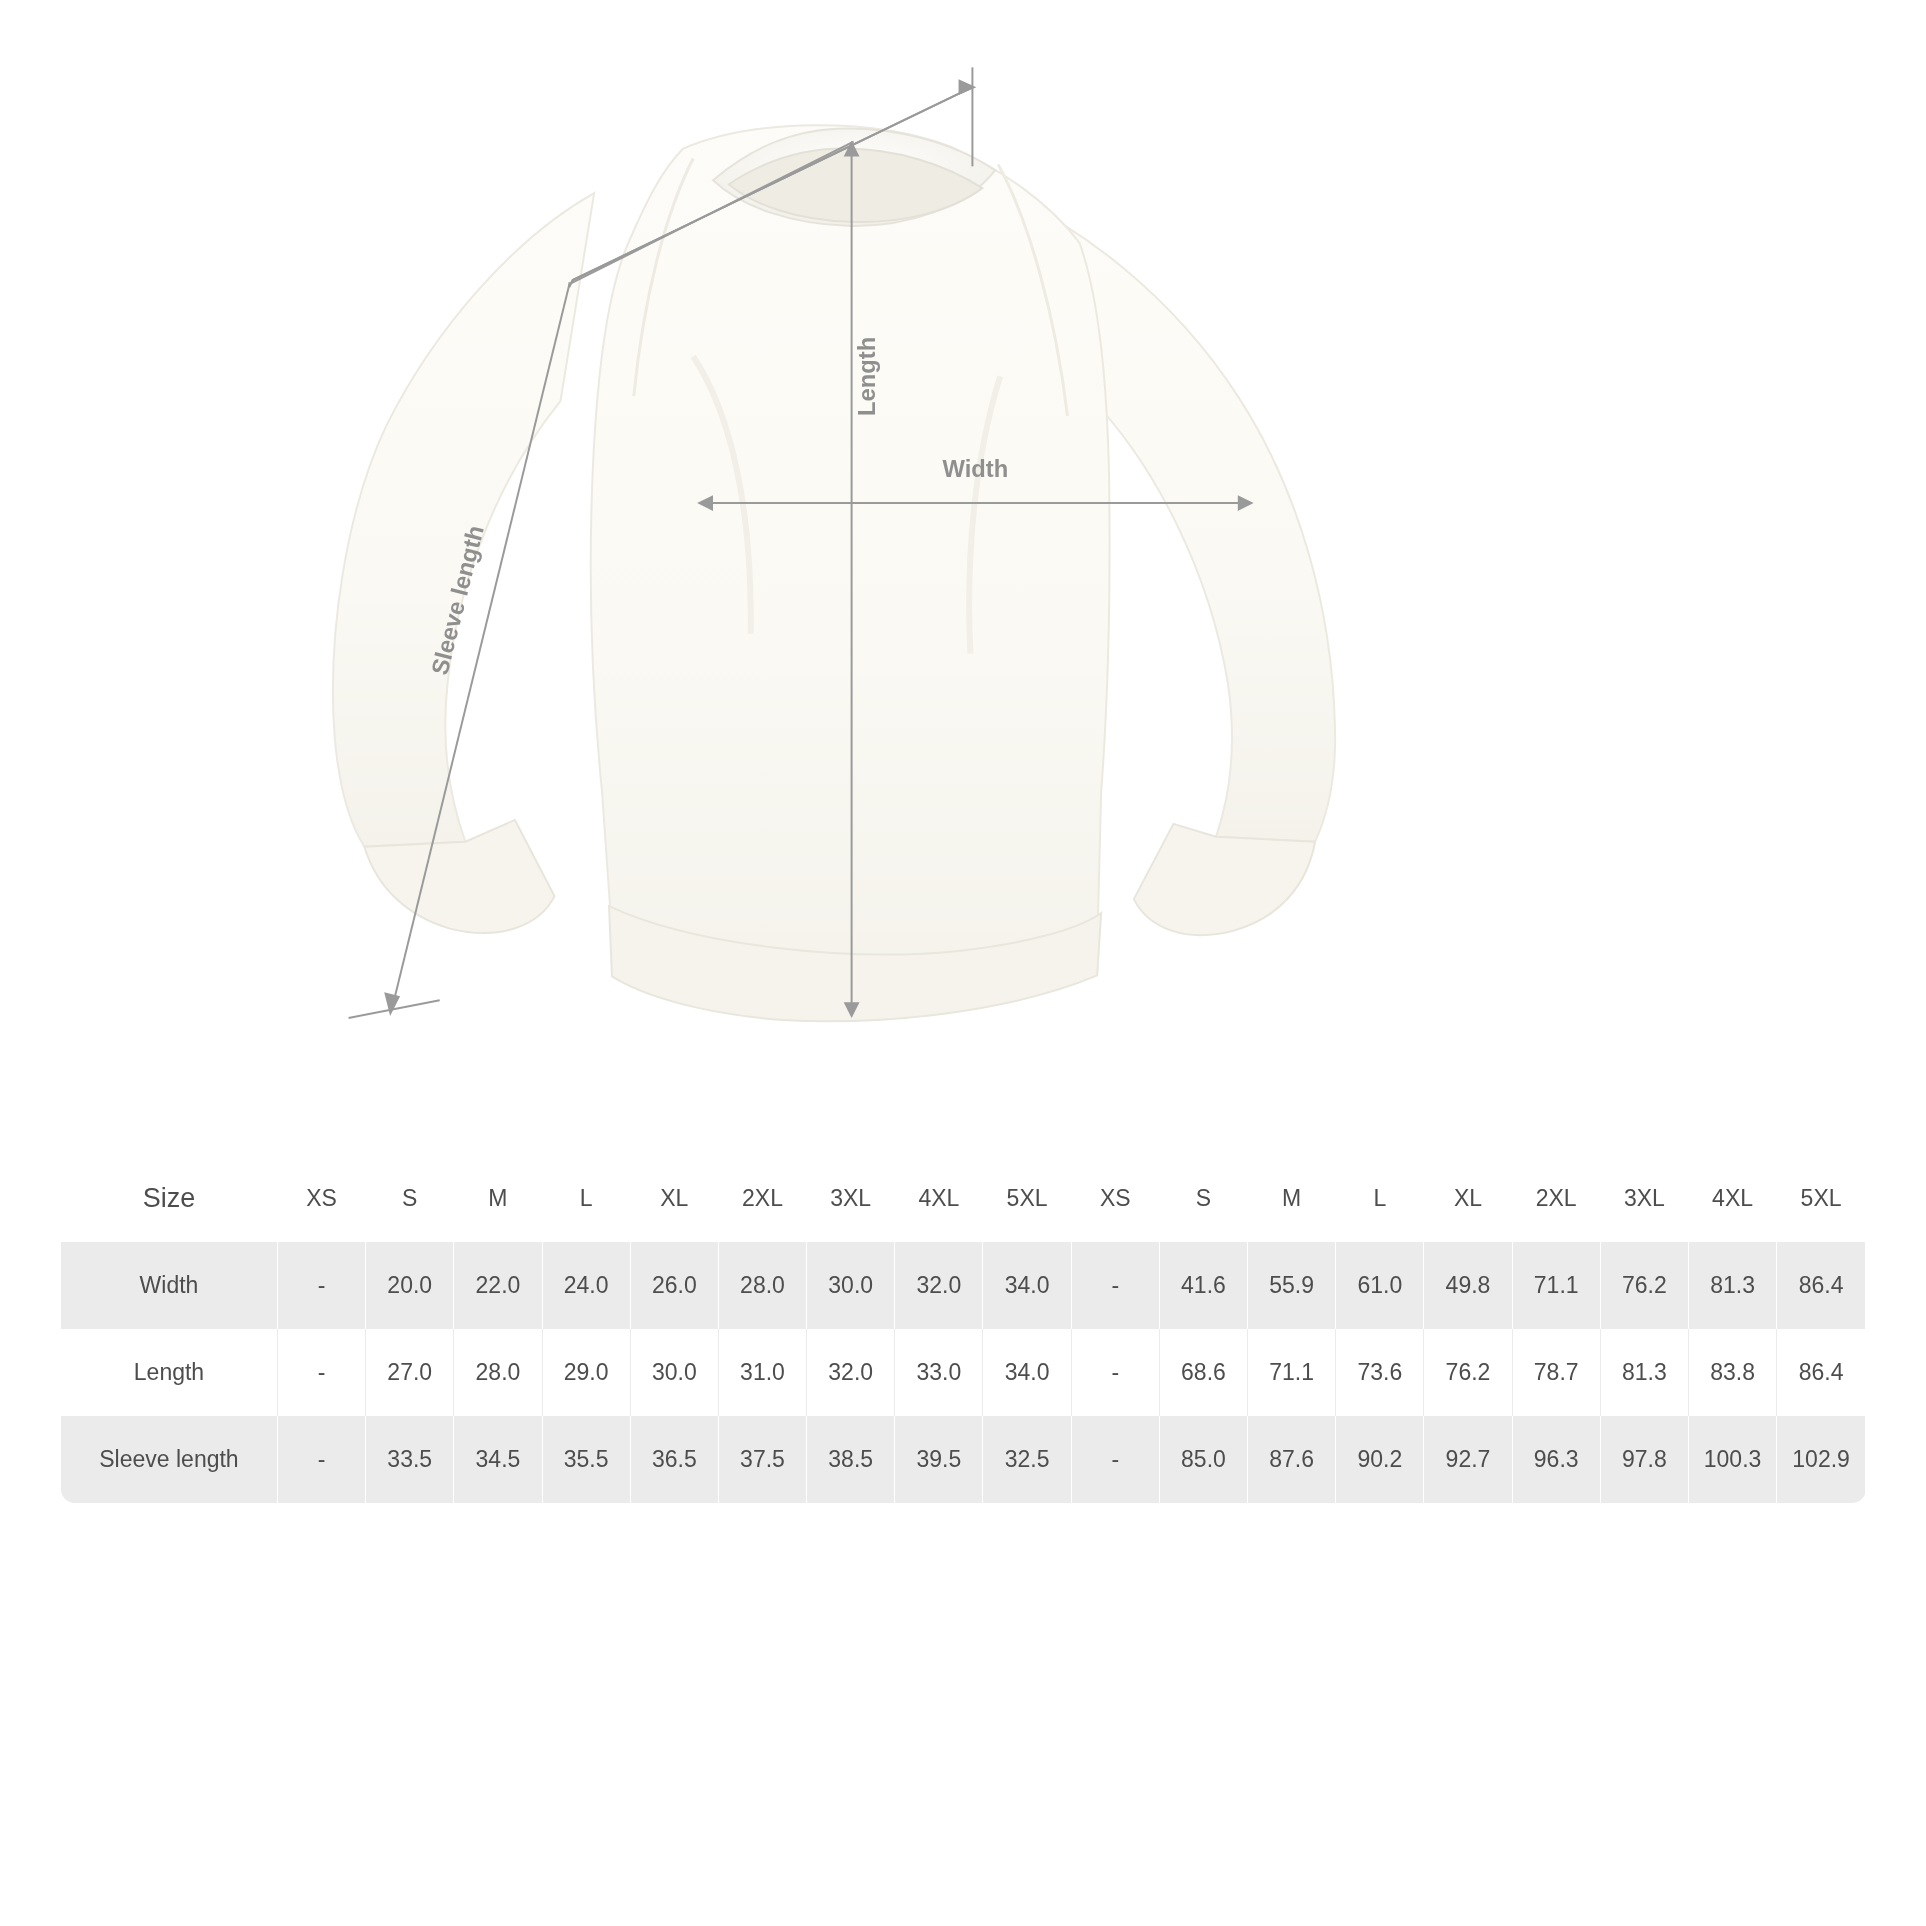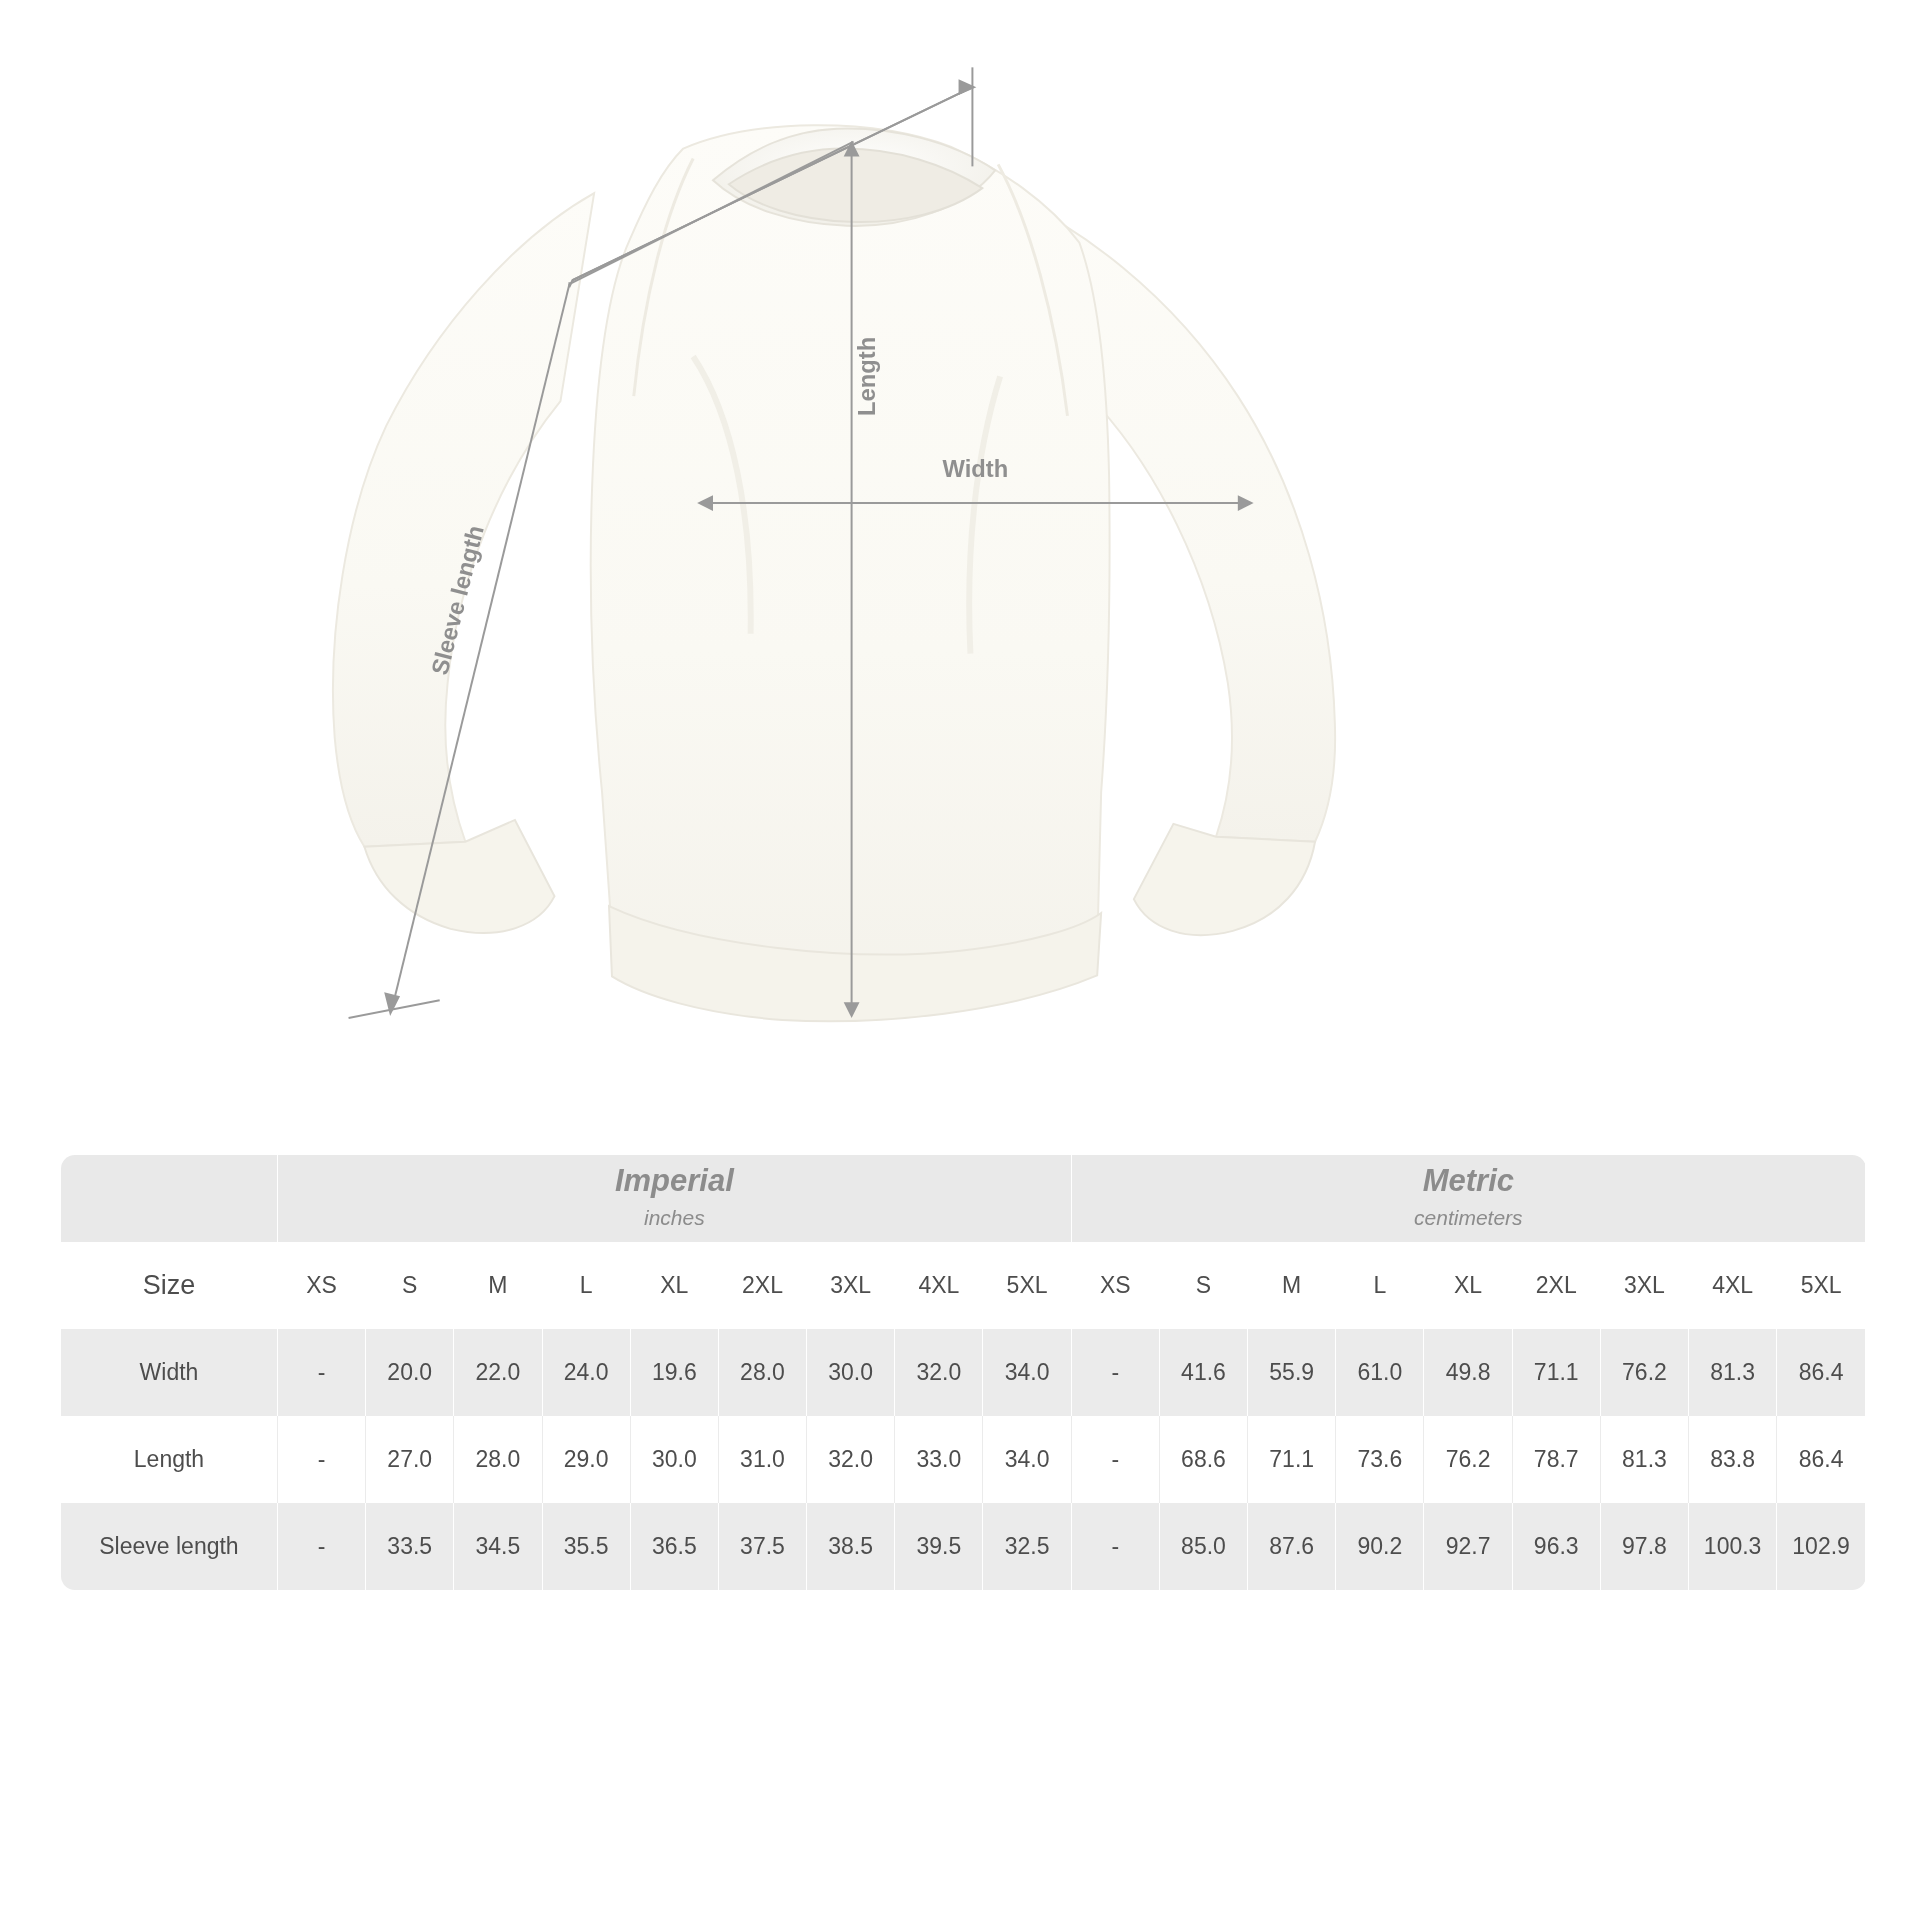--- a/index.html
+++ b/index.html
@@ -237,31 +237,20 @@
           <col class="col-cell">
           <col class="col-cell">
           <col class="col-cell">
           <col class="col-cell">
         <col class="col-cell">
           <col class="col-cell">
           <col class="col-cell">
           <col class="col-cell">
       </colgroup>
       <tbody>
-        <tr class="unit-row">
-          <td class="corner"></td>
-          <td colspan="9">
-            <div class="unit-name">Imperial</div>
-            <div class="unit-sub">inches</div>
-          </td>
-          <td colspan="9">
-            <div class="unit-name">Metric</div>
-            <div class="unit-sub">centimeters</div>
-          </td>
-        </tr>
 
         <tr class="size-row">
           <td class="rowlabel">Size</td>
           <td>XS</td>
           <td>S</td>
           <td>M</td>
           <td>L</td>
           <td>XL</td>
           <td>2XL</td>
           <td>3XL</td>
@@ -277,21 +266,21 @@
           <td>4XL</td>
           <td>5XL</td>
         </tr>
 
         <tr class="band-a">
           <td class="rowlabel">Width</td>
           <td class="val">-</td>
           <td class="val">20.0</td>
           <td class="val">22.0</td>
           <td class="val">24.0</td>
-          <td class="val">19.6</td>
+          <td class="val">26.0</td>
           <td class="val">28.0</td>
           <td class="val">30.0</td>
           <td class="val">32.0</td>
           <td class="val">34.0</td>
           <td class="val">-</td>
           <td class="val">41.6</td>
           <td class="val">55.9</td>
           <td class="val">61.0</td>
           <td class="val">49.8</td>
           <td class="val">71.1</td>

